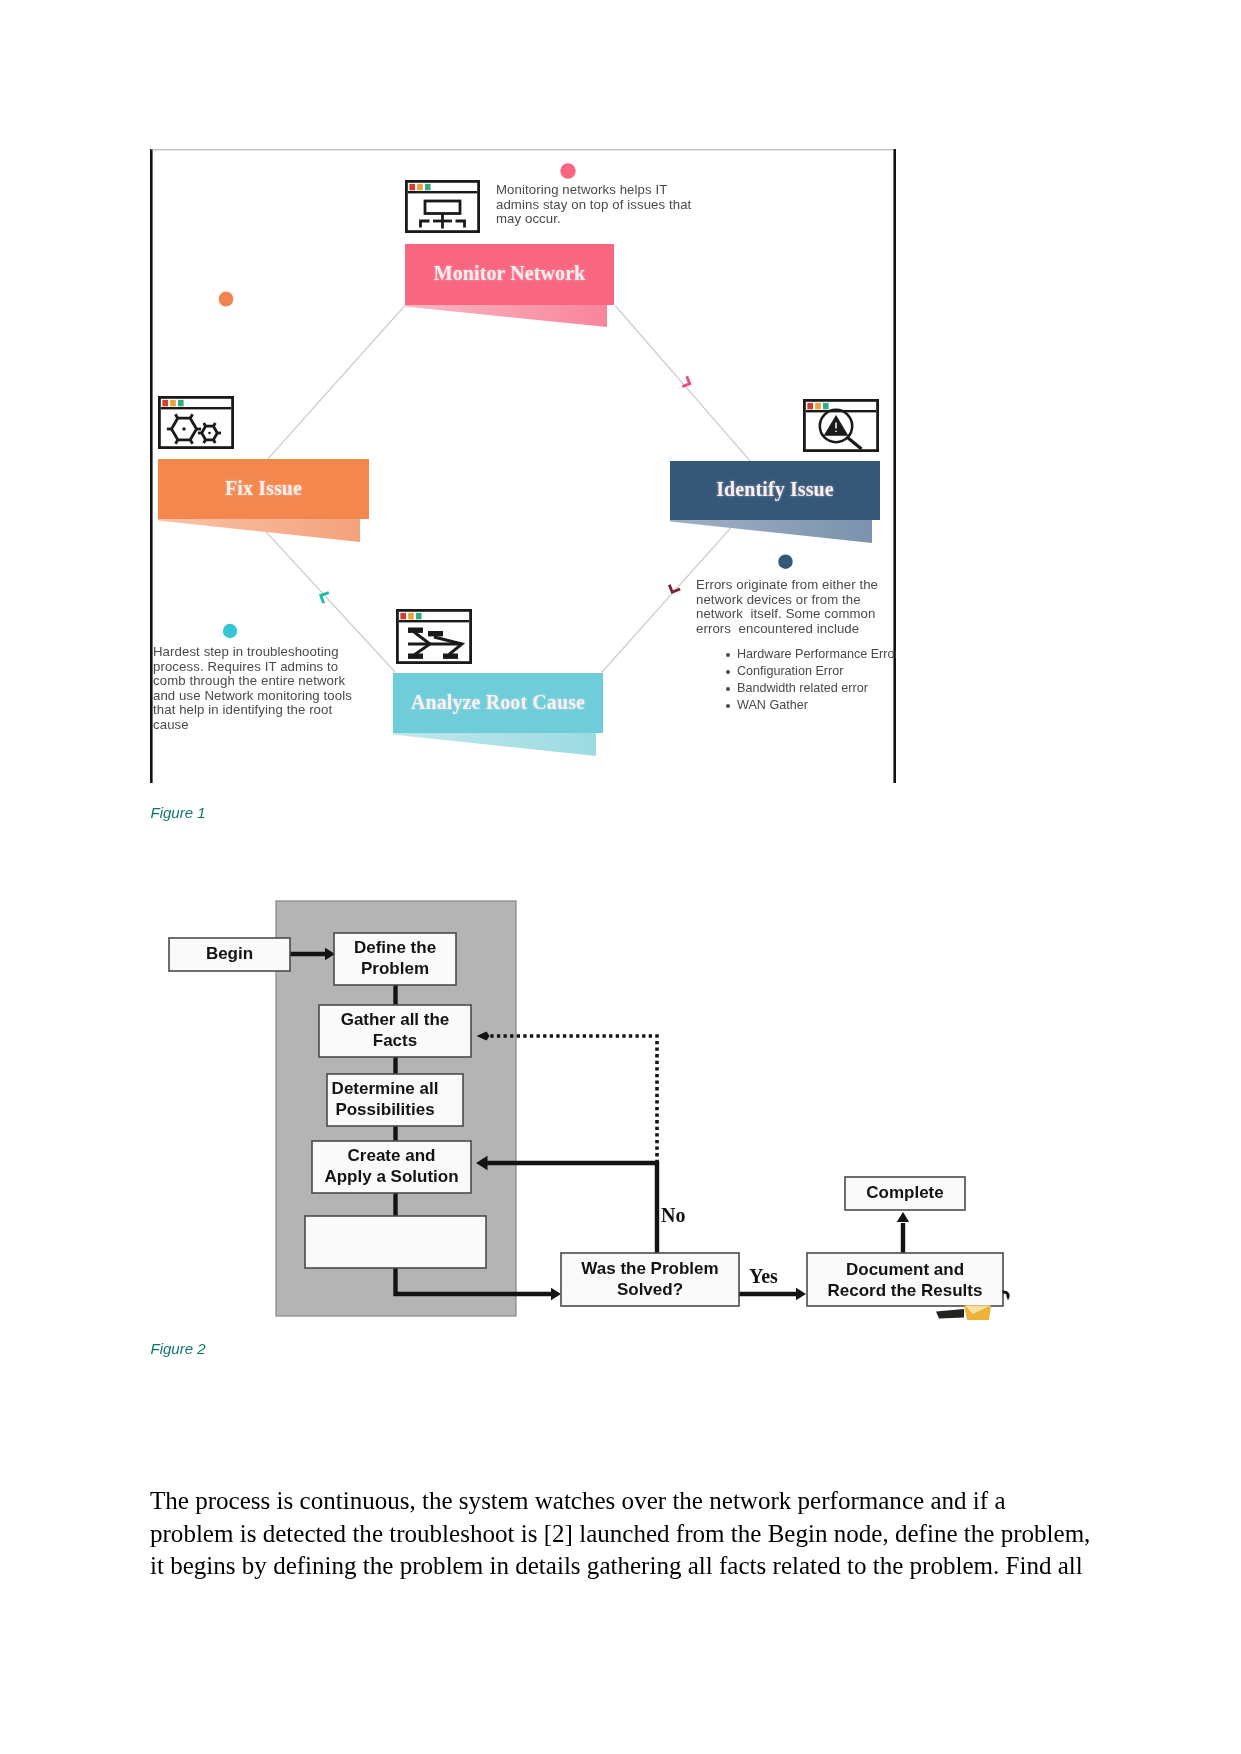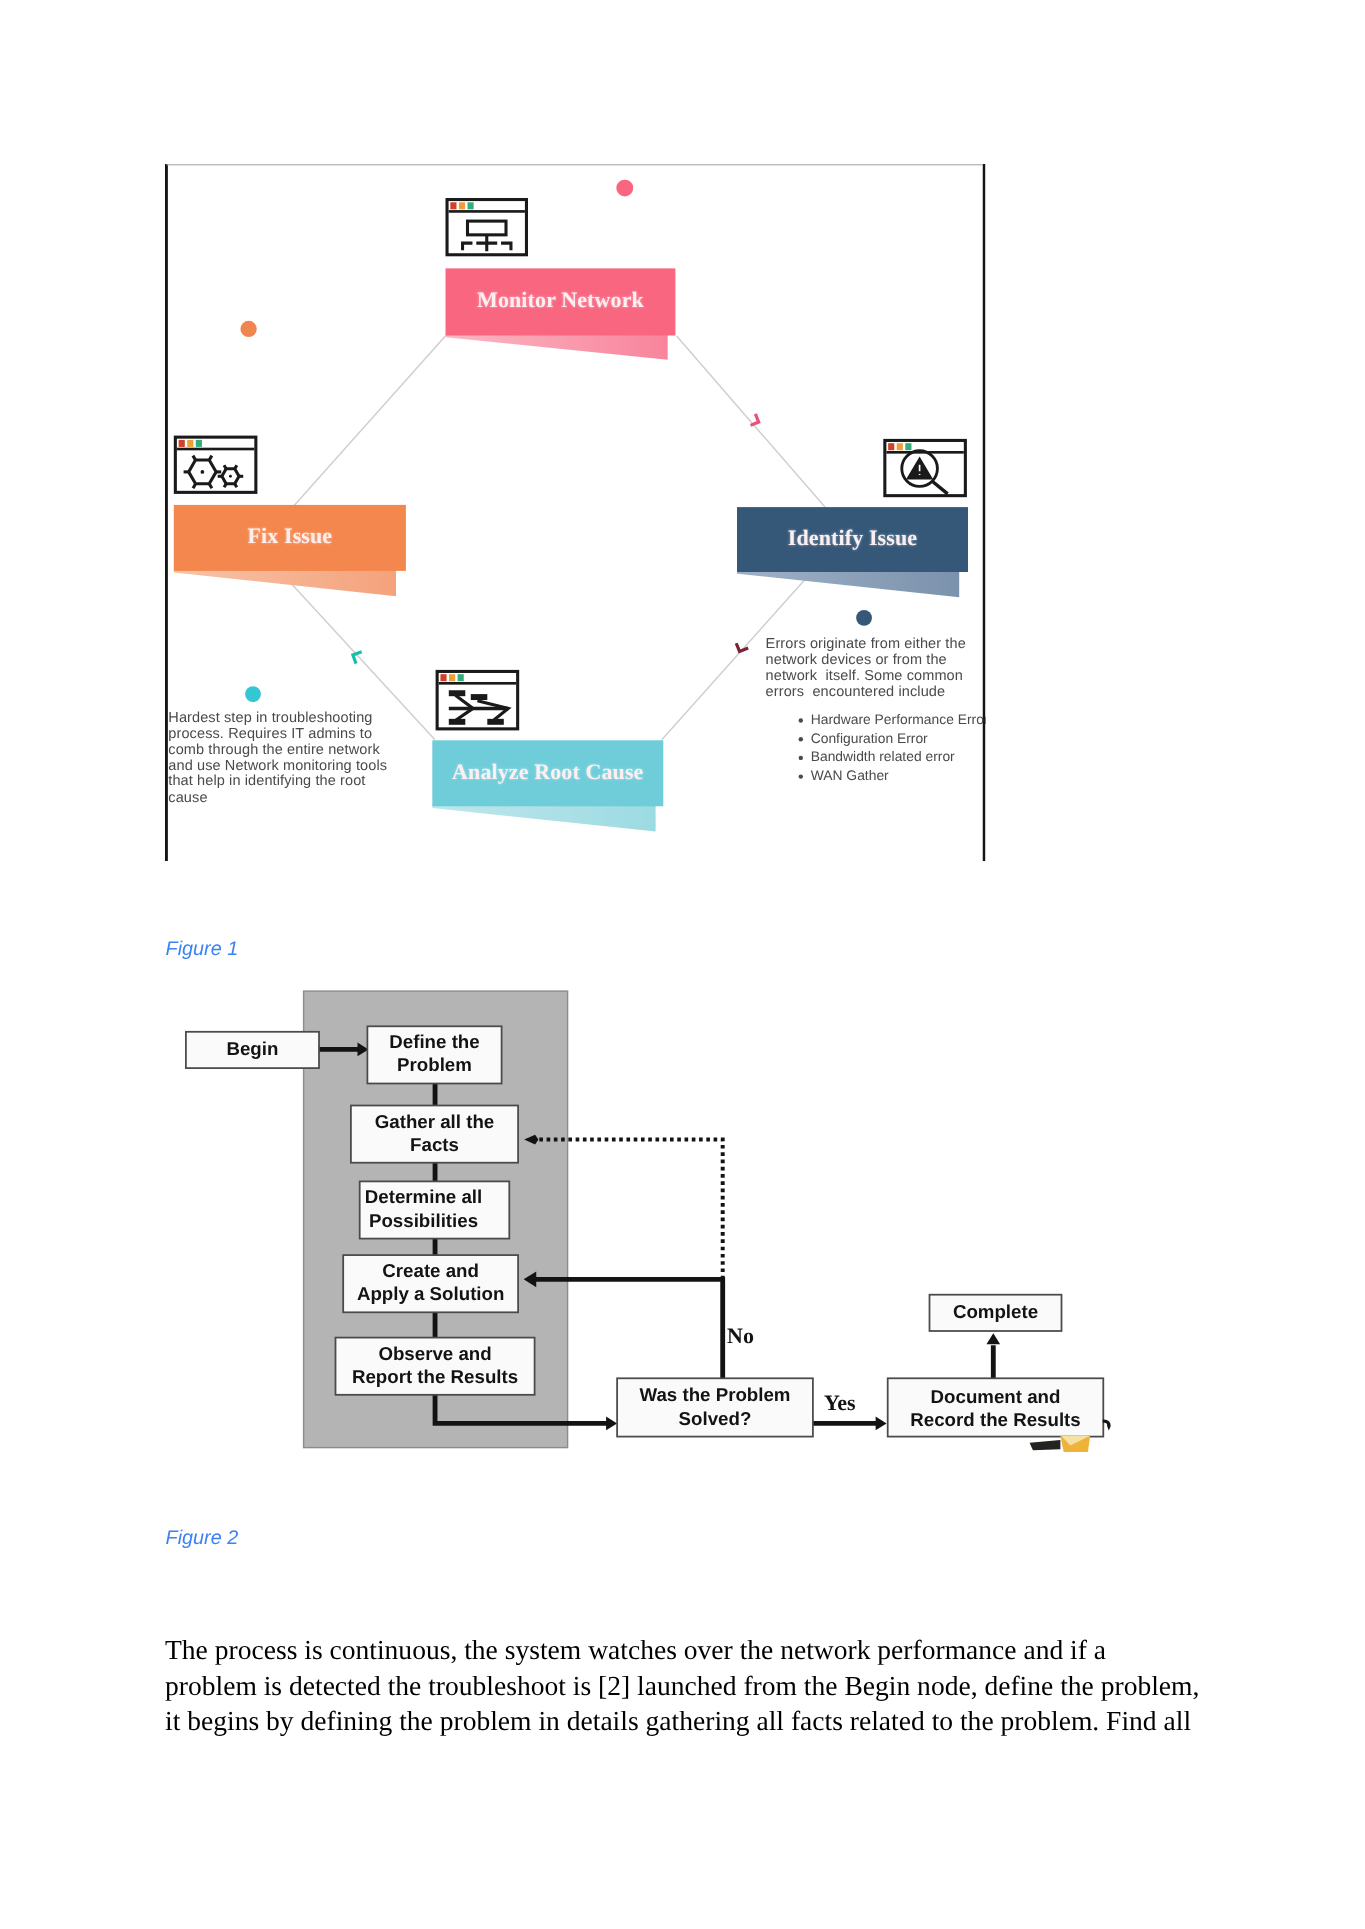--- a/index.html
+++ b/index.html
@@ -16,21 +16,21 @@
   .ftext{position:absolute;font-family:"Liberation Sans",sans-serif;color:#4a4a4a;
          font-size:13.2px;line-height:14.5px;letter-spacing:.1px;font-weight:400;white-space:pre;}
   .fbul{position:absolute;font-family:"Liberation Sans",sans-serif;color:#4a4a4a;
         font-size:12.6px;line-height:16.9px;letter-spacing:0px;font-weight:400;margin:0;padding:0;list-style:none;}
   .fbul li{padding:0 0 0 11px;margin:0;position:relative;}
   .fbul li::before{content:"";position:absolute;left:0px;top:6.8px;width:4.2px;height:4.2px;
         border-radius:50%;background:#4a4a4a;}
 
   
   .cap{position:absolute;font-family:"Liberation Sans",sans-serif;font-style:italic;
-       font-size:18px;color:#3b82f6;margin-top:48px;}
+       font-size:15px;color:#0f766e;}
 
   
   #fig2{position:absolute;left:150px;top:852px;width:890px;height:470px;}
   #fig2 svg{position:absolute;left:0;top:0;}
   .fbox{position:absolute;display:flex;align-items:center;justify-content:center;text-align:center;
         font-family:"Liberation Sans",sans-serif;font-weight:bold;font-size:17px;line-height:21px;
         color:#131313;white-space:pre-line;padding-bottom:2px;box-sizing:border-box;}
   .fedge{position:absolute;font-family:Liberation Serif, serif;font-weight:bold;font-size:20px;
          color:#131313;line-height:1;}
 
@@ -162,20 +162,23 @@
           <rect x="258" y="504.5" width="15" height="5.4" fill="#1a1a1a" stroke="none"></rect>
           <rect x="278" y="482" width="15" height="5.4" fill="#1a1a1a" stroke="none"></rect>
           <rect x="293" y="504.5" width="15" height="5.4" fill="#1a1a1a" stroke="none"></rect>
         </g>
       </g>
     </svg>
     <div class="fbar" style="left:255px;top:95px;width:209px;height:61px">Monitor Network</div>
     <div class="fbar" style="left:520px;top:312px;width:210px;height:59px">Identify Issue</div>
     <div class="fbar" style="left:8px;top:310px;width:211px;height:60px">Fix Issue</div>
     <div class="fbar" style="left:243px;top:524px;width:210px;height:60px">Analyze Root Cause</div>
+    <div class="ftext" style="left:346px;top:34px;width:260px">Monitoring networks helps IT
+admins stay on top of issues that
+may occur.</div>
     <div class="ftext" style="left:546px;top:429px;width:250px">Errors originate from either the
 network devices or from the
 network  itself. Some common
 errors  encountered include</div>
     <div class="ftext" style="left:3px;top:496px;width:240px">Hardest step in troubleshooting
 process. Requires IT admins to
 comb through the entire network
 and use Network monitoring tools
 that help in identifying the root
 cause</div>
@@ -232,22 +235,20 @@
     </svg>
     <div class="fbox" style="left:19px;top:86px;width:121px;height:33px">Begin</div>
     <div class="fbox" style="left:184px;top:81px;width:122px;height:52px">Define the
 Problem</div>
     <div class="fbox" style="left:169px;top:153px;width:152px;height:52px">Gather all the
 Facts</div>
     <div class="fbox" style="left:177px;top:222px;width:116px;height:52px">Determine all
 Possibilities</div>
     <div class="fbox" style="left:162px;top:289px;width:159px;height:52px">Create and
 Apply a Solution</div>
-    <div class="fbox" style="left:155px;top:364px;width:181px;height:52px">Observe and
-Report the Results</div>
     <div class="fbox" style="left:411px;top:401px;width:178px;height:53px">Was the Problem
 Solved?</div>
     <div class="fbox" style="left:657px;top:401px;width:196px;height:55px">Document and
 Record the Results</div>
     <div class="fbox" style="left:695px;top:325px;width:120px;height:33px">Complete</div>
     <div class="fedge" style="left:511px;top:353px">No</div>
     <div class="fedge" style="left:599px;top:414px">Yes</div>
   </div>
   <div class="cap" style="left:150.5px;top:1340px">Figure 2</div>
 

